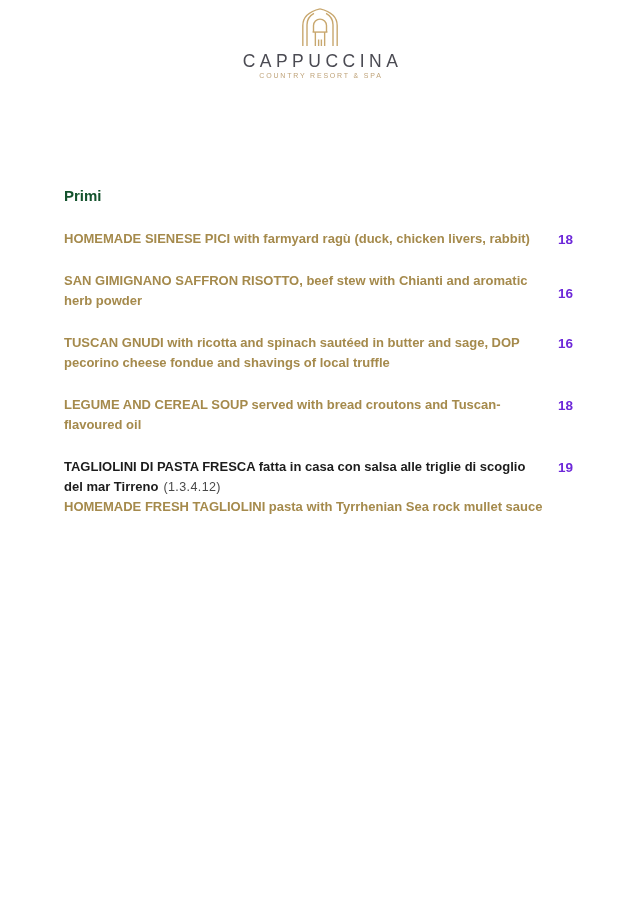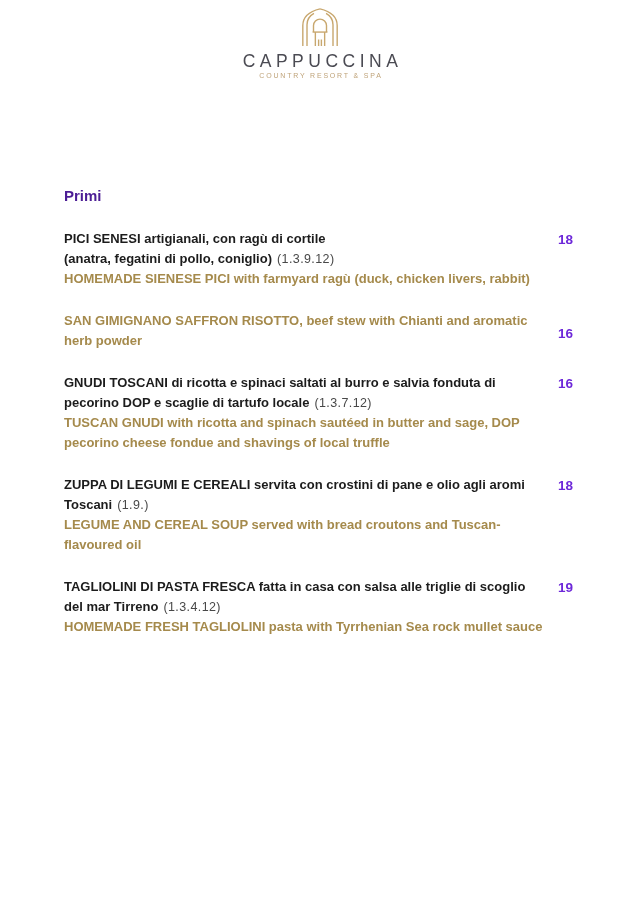--- a/index.html
+++ b/index.html
@@ -30,21 +30,21 @@
     box-sizing:border-box; padding-left:2px;
     text-align:center;
     font-size:7px; font-weight:400;
     letter-spacing:1.8px;
     color:#bfa379;
   }
 
   
   .section-title {
     position:absolute; top:186px; left:64px;
-    font-size:15px; font-weight:700; color:#4c1d95;
+    font-size:15px; font-weight:700; color:#14532d;
     line-height:20px;
   }
 
   
   .menu {
     position:absolute; top:229px; left:64px;
     width:509px;
   }
   .item { position:relative; margin-bottom:22px; }
   .item p { margin:0; line-height:20px; white-space:pre-line; }
@@ -100,43 +100,37 @@
     </svg>
   </div>
   <div class="brand-name">CAPPUCCINA</div>
   <div class="brand-tagline">COUNTRY RESORT &amp; SPA</div>
 
   <div class="section-title">Primi</div>
 
   <div class="menu">
 
     <div class="item">
-      <p class="it"><span>PICI SENESI artigianali, con ragù di cortile
-(anatra, fegatini di pollo, coniglio)</span><span class="code">(1.3.9.12)</span></p>
       <p class="en">HOMEMADE SIENESE PICI with farmyard ragù (duck, chicken livers, rabbit)</p>
       <div class="price">18</div>
     </div>
 
     <div class="item price-low">
       <p class="en">SAN GIMIGNANO SAFFRON RISOTTO, beef stew with Chianti and aromatic
 herb powder</p>
       <div class="price">16</div>
     </div>
 
     <div class="item">
-      <p class="it"><span>GNUDI TOSCANI di ricotta e spinaci saltati al burro e salvia fonduta di
-pecorino DOP e scaglie di tartufo locale</span><span class="code">(1.3.7.12)</span></p>
       <p class="en">TUSCAN GNUDI with ricotta and spinach sautéed in butter and sage, DOP
 pecorino cheese fondue and shavings of local truffle</p>
       <div class="price">16</div>
     </div>
 
     <div class="item">
-      <p class="it"><span>ZUPPA DI LEGUMI E CEREALI servita con crostini di pane e olio agli aromi
-Toscani</span><span class="code">(1.9.)</span></p>
       <p class="en">LEGUME AND CEREAL SOUP served with bread croutons and Tuscan-
 flavoured oil</p>
       <div class="price">18</div>
     </div>
 
     <div class="item">
       <p class="it"><span>TAGLIOLINI DI PASTA FRESCA fatta in casa con salsa alle triglie di scoglio
 del mar Tirreno</span><span class="code">(1.3.4.12)</span></p>
       <p class="en">HOMEMADE FRESH TAGLIOLINI pasta with Tyrrhenian Sea rock mullet sauce</p>
       <div class="price">19</div>

